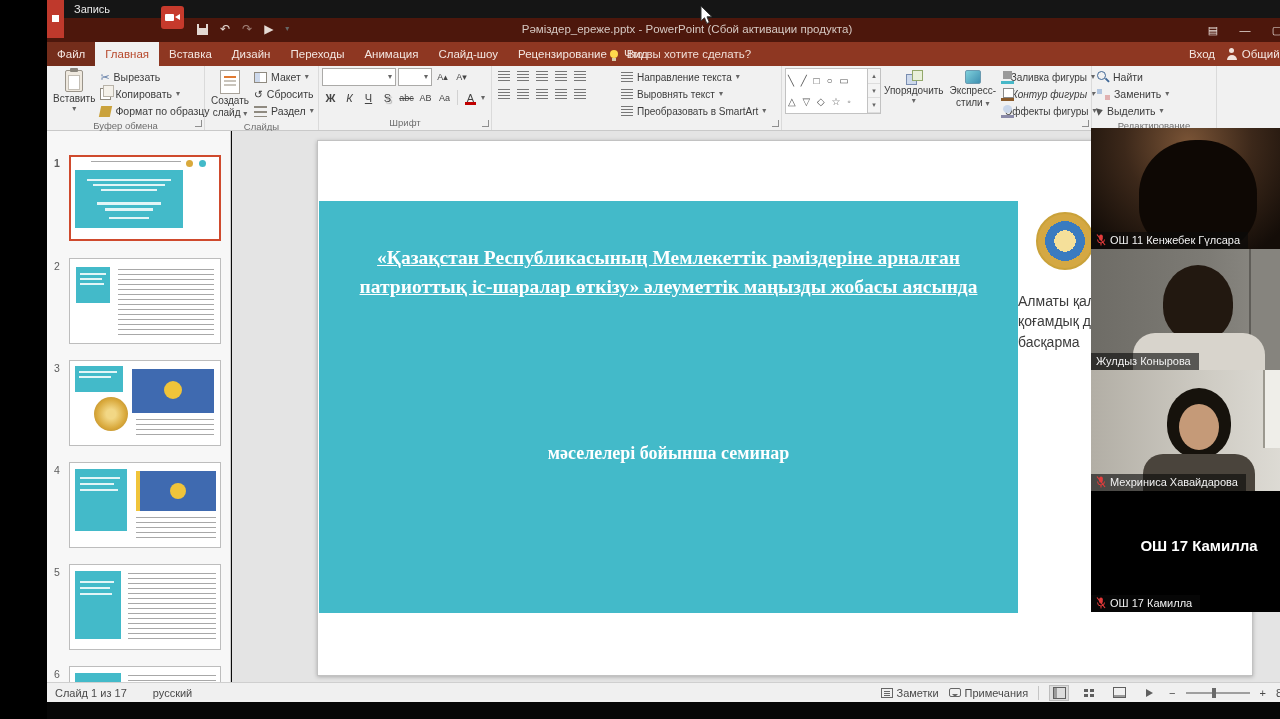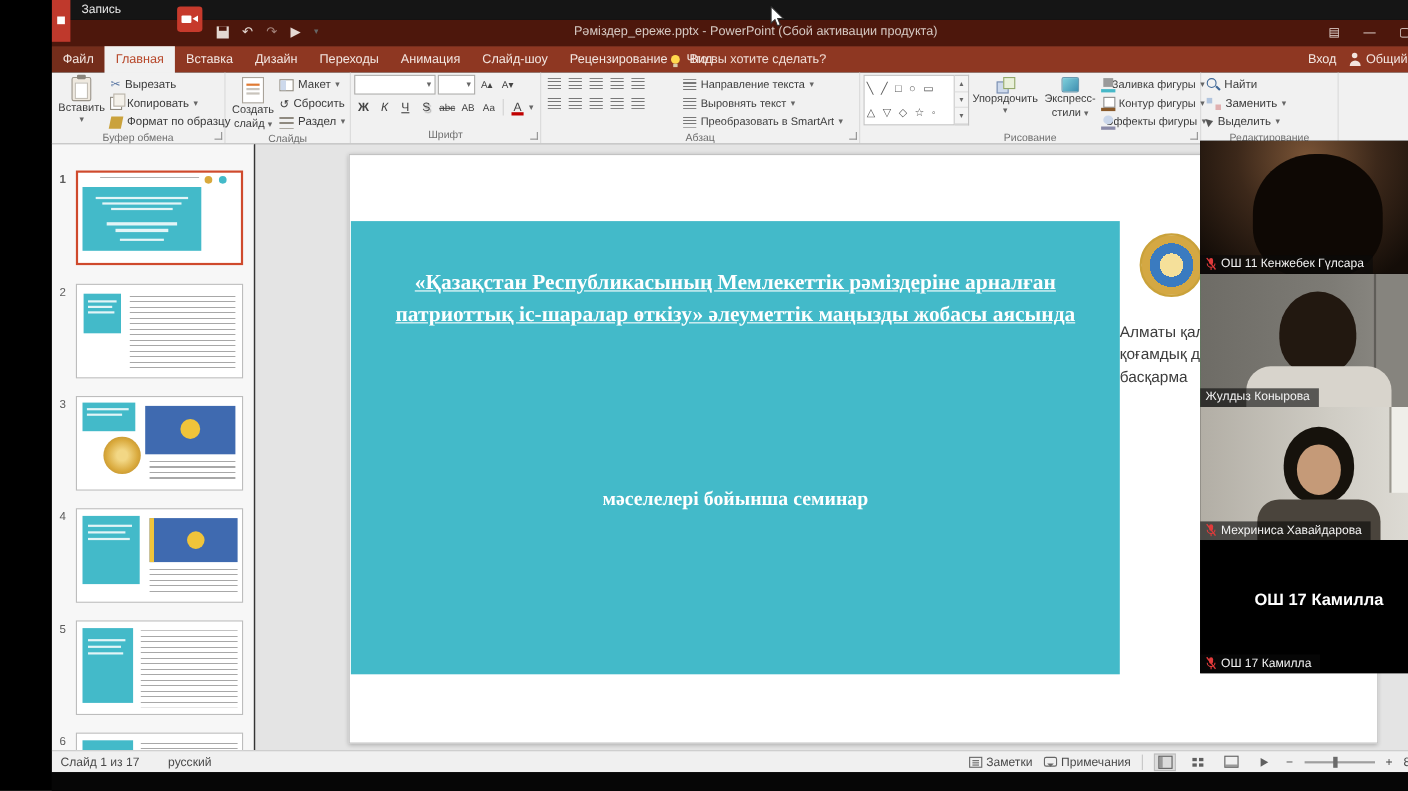--- a/index.html
+++ b/index.html
@@ -358,21 +358,20 @@
             <span>Выровнять текст</span>
             <span class="chv">▾</span>
           </div>
           <div class="btn-sm" style="font-size:10px;">
             <span class="lines"></span>
             <span>Преобразовать в SmartArt</span>
             <span class="chv">▾</span>
           </div>
         </div>
       </div>
-      <div class="rg-label">Абзац</div>
       <div class="launcher"></div>
     </div>
 
     <div class="rg" style="width:310px;">
       <div class="rg-body">
         <div style="display:flex;">
           <div class="gallery">
             <span class="srow">╲ ╱ □ ○ ▭</span>
             <span class="srow">△ ▽ ◇ ☆ ◦</span>
           </div>
@@ -391,33 +390,32 @@
           <span class="ic-qstyle"></span>
           <span>Экспресс-</span>
           <span><span>стили</span> <span class="chv">▾</span></span>
         </div>
         <div class="vcol" style="width:98px;">
           <div class="btn-sm" style="font-size:10px;">
             <span class="cbar fill"></span>
             <span>Заливка фигуры</span>
             <span class="chv">▾</span>
           </div>
-          <div class="btn-sm" style="font-size:10px;">
+          <div class="btn-sm" style="font-size:10px;font-style:italic;">
             <span class="cbar outl"></span>
             <span>Контур фигуры</span>
             <span class="chv">▾</span>
           </div>
           <div class="btn-sm" style="font-size:10px;">
             <span class="cbar eff"></span>
             <span>Эффекты фигуры</span>
             <span class="chv">▾</span>
           </div>
         </div>
       </div>
-      <div class="rg-label">Рисование</div>
       <div class="launcher"></div>
     </div>
 
     <div class="rg" style="width:125px;">
       <div class="rg-body">
         <div class="vcol">
           <div class="btn-sm">
             <span class="magnifier"></span>
             <span>Найти</span>
           </div>

